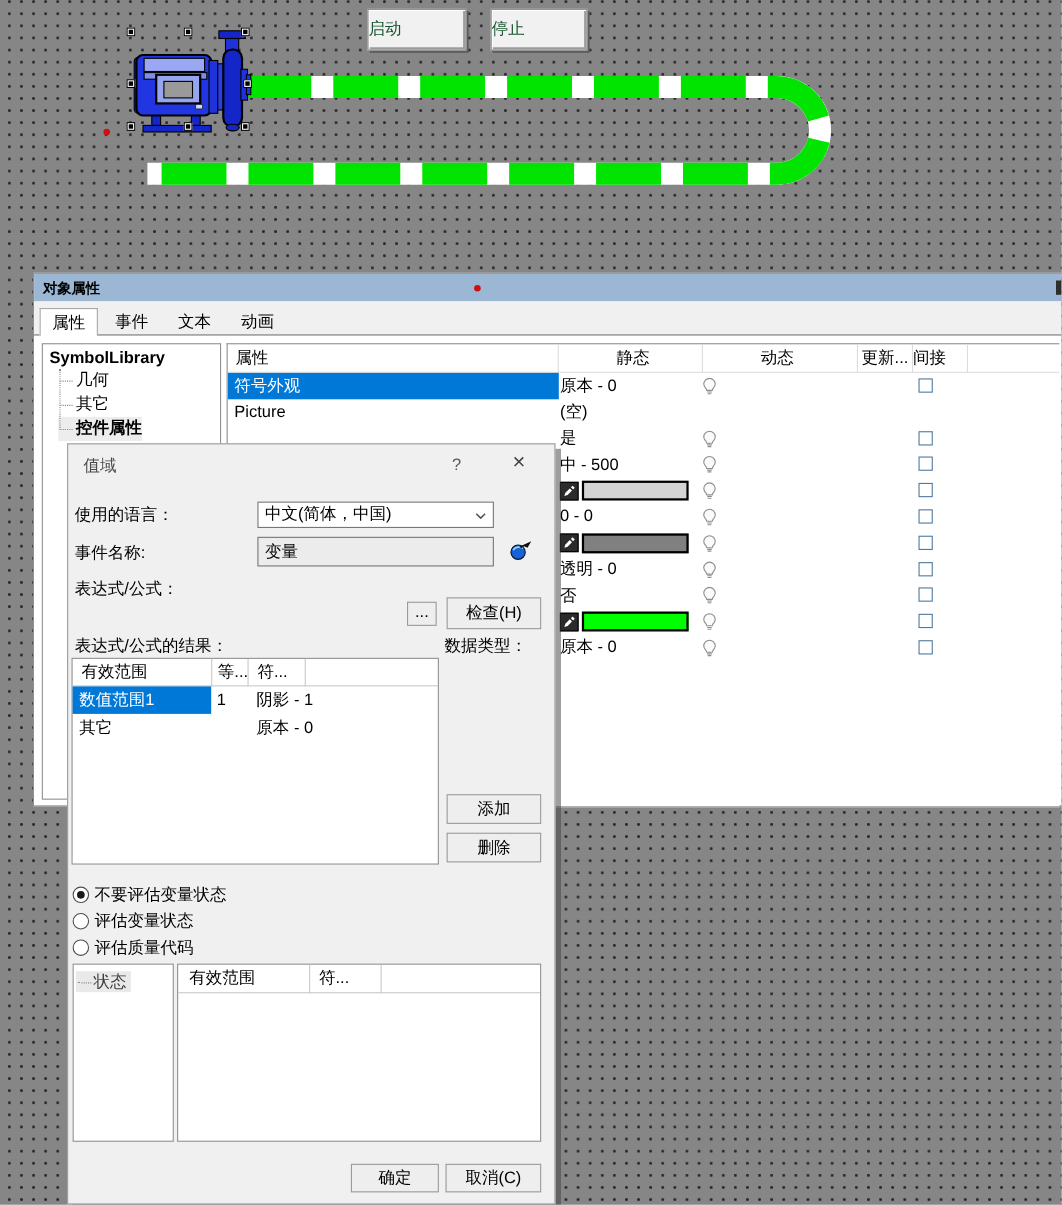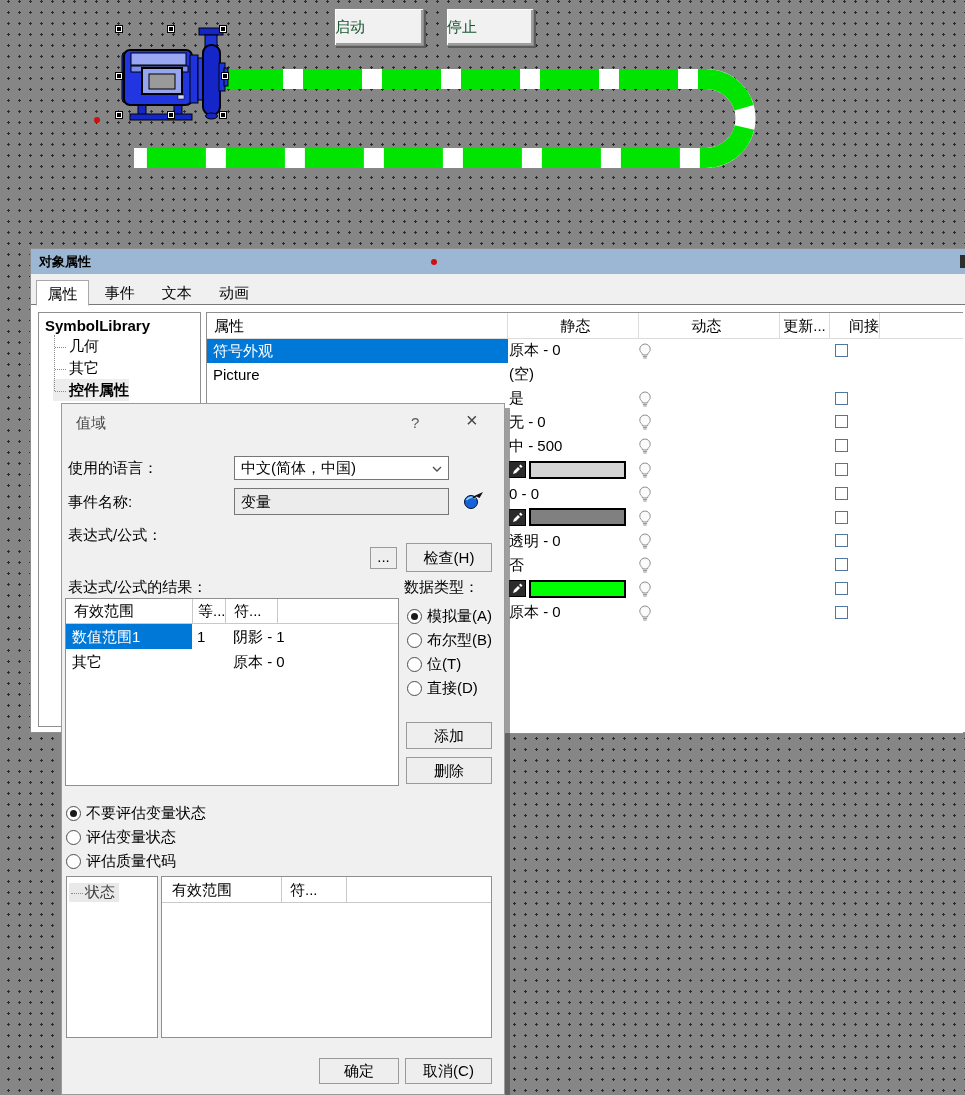--- a/index.html
+++ b/index.html
@@ -44,21 +44,21 @@
   .titem::before { content: ""; display: inline-block; width: 11px; border-top: 1px dotted #8a8a8a; vertical-align: middle; margin-right: 3px; }
   .titem.bold-sel { font-weight: bold; background: #ededed; width: fit-content; }
   .pw-table { position: absolute; left: 175px; top: 6px; right: 2px; height: 422px;
               background: #fff; border: 1px solid #8f8f8f; border-right: none; overflow: hidden; }
   .ph-row { position: relative; height: 26px; border-bottom: 1px solid #dcdcdc; }
   .ph-cell { position: absolute; top: 0; height: 26px; line-height: 25px; border-right: 1px solid #dcdcdc; }
   .ph-prop   { left: 0;     width: 301px; padding-left: 7px; }
   .ph-static { left: 306px; width: 126px; text-align: center; }
   .ph-dyn    { left: 427px; width: 146px; text-align: center; }
   .ph-upd    { left: 573px; width: 50px;  text-align: center; }
-  .ph-ind    { left: 623px; width: 50px;  text-align: right; }
+  .ph-ind    { left: 623px; width: 50px;  text-align: left; }
   #prop-rows { position: relative; }
   .prow { position: relative; height: 23.8px; }
   .pname { position: absolute; left: 0; top: 0; width: 301px; height: 100%; line-height: 23.8px; padding-left: 6px; }
   .pname.sel { background: #0078d7; color: #fff; }
   .pstatic { position: absolute; left: 302px; top: 0; width: 130px; height: 100%;
              display: flex; align-items: center; gap: 3px; }
   .pbulb { position: absolute; left: 431px; top: 4px; }
   .pcheck { position: absolute; left: 628px; top: 5px; width: 13px; height: 13px;
             background: #fff; border: 1px solid #50789f; cursor: pointer; }
   .dropper-btn { width: 17px; height: 17px; background: #2b2b2b; border: 1px solid #000;
@@ -204,31 +204,20 @@
               </div>
               <div class="pbulb"><svg width="14" height="17" viewBox="0 0 14 17">
     <path d="M7 1 a5.2 5.2 0 0 1 5.2 5.2 c0 2.1-1.3 3.1-2.1 4.1 l-.6 1.6 h-5 l-.6-1.6 c-.8-1-2.1-2-2.1-4.1 A5.2 5.2 0 0 1 7 1 z" fill="#fbfbfb" stroke="#8d8d8d" stroke-width="1"></path>
     <path d="M4.9 13.4 h4.2 M5.3 15 h3.4" stroke="#8d8d8d" stroke-width="1" fill="none"></path>
   </svg></div>
               <div class="pcheck"></div>
             </div>
             <div class="prow">
               <div class="pname"></div>
               <div class="pstatic">
-                <span>无 - 0</span>
-              </div>
-              <div class="pbulb"><svg width="14" height="17" viewBox="0 0 14 17">
-    <path d="M7 1 a5.2 5.2 0 0 1 5.2 5.2 c0 2.1-1.3 3.1-2.1 4.1 l-.6 1.6 h-5 l-.6-1.6 c-.8-1-2.1-2-2.1-4.1 A5.2 5.2 0 0 1 7 1 z" fill="#fbfbfb" stroke="#8d8d8d" stroke-width="1"></path>
-    <path d="M4.9 13.4 h4.2 M5.3 15 h3.4" stroke="#8d8d8d" stroke-width="1" fill="none"></path>
-  </svg></div>
-              <div class="pcheck"></div>
-            </div>
-            <div class="prow">
-              <div class="pname"></div>
-              <div class="pstatic">
                 <span>中 - 500</span>
               </div>
               <div class="pbulb"><svg width="14" height="17" viewBox="0 0 14 17">
     <path d="M7 1 a5.2 5.2 0 0 1 5.2 5.2 c0 2.1-1.3 3.1-2.1 4.1 l-.6 1.6 h-5 l-.6-1.6 c-.8-1-2.1-2-2.1-4.1 A5.2 5.2 0 0 1 7 1 z" fill="#fbfbfb" stroke="#8d8d8d" stroke-width="1"></path>
     <path d="M4.9 13.4 h4.2 M5.3 15 h3.4" stroke="#8d8d8d" stroke-width="1" fill="none"></path>
   </svg></div>
               <div class="pcheck"></div>
             </div>
             <div class="prow">
               <div class="pname"></div>
@@ -368,38 +357,20 @@
         <span class="rt-sel">数值范围1</span>
         <span class="abs" style="left:131px;">1</span>
         <span class="abs" style="left:167px;">阴影 - 1</span>
       </div>
       <div class="rt-row">
         <span class="abs" style="left:6px;">其它</span>
         <span class="abs" style="left:167px;">原本 - 0</span>
       </div>
     </div>
 
-    <div class="abs dt-radios">
-      <div class="radio checked">
-          <span class="rdot"></span>
-          <span>模拟量(A)</span>
-        </div>
-      <div class="radio">
-          <span class="rdot"></span>
-          <span>布尔型(B)</span>
-        </div>
-      <div class="radio">
-          <span class="rdot"></span>
-          <span>位(T)</span>
-        </div>
-      <div class="radio">
-          <span class="rdot"></span>
-          <span>直接(D)</span>
-        </div>
-    </div>
 
     <div class="abs vd-btn add-btn">添加</div>
     <div class="abs vd-btn del-btn">删除</div>
 
     <div class="abs status-tree">
       <div class="status-item">状态</div>
     </div>
 
     <div class="abs eval-radios">
       <div class="radio checked">

